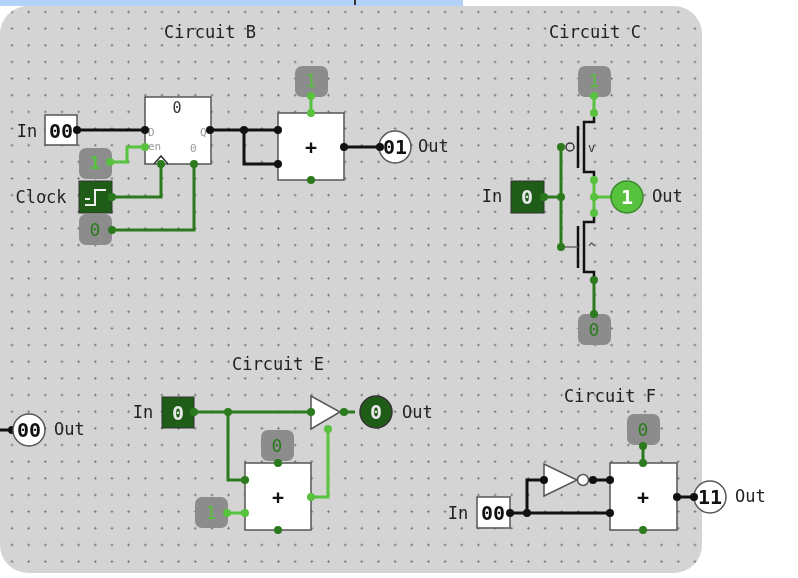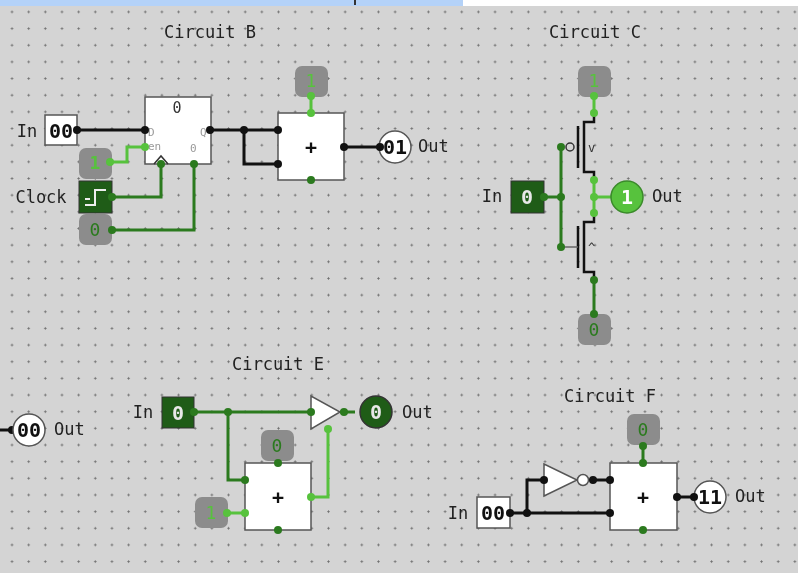--- a/index.html
+++ b/index.html
@@ -1,21 +1,21 @@
 <!DOCTYPE html>
 <html><head>
 <meta charset="utf-8">
 <style>
   html, body { margin: 0; padding: 0; }
   body { width: 798px; height: 578px; overflow: hidden; background: #ffffff; position: relative; font-family: "DejaVu Sans Mono", monospace; }
   #topbar { position: absolute; left: 0; top: 0; width: 463px; height: 6px; background: #b4d2f8; }
   #topbar-caret { position: absolute; left: 354px; top: 0; width: 2px; height: 5px; background: #333; }
-  #canvas { position: absolute; left: 0; top: 6px; width: 798px; height: 567px; background-color: #d4d4d4;
+  #canvas { position: absolute; left: 0; top: 6px; width: 702px; height: 567px; background-color: #d4d4d4;
     background-image: radial-gradient(circle, #6e6e6e 0.9px, transparent 1.2px);
-    background-size: 16.67px 16.67px; background-position: 3.7px -2.4px; }
+    background-size: 16.67px 16.67px; background-position: 3.7px -2.4px; border-radius: 28px; }
   svg { position: absolute; left: 0; top: 0; }
   .lbl { font-family: "DejaVu Sans Mono", monospace; font-size: 17px; fill: #222; }
   .val { font-family: "DejaVu Sans Mono", monospace; font-weight: bold; }
 </style>
 </head>
 <body>
 
 <div id="topbar">
     <div id="topbar-caret"></div>
   </div>

